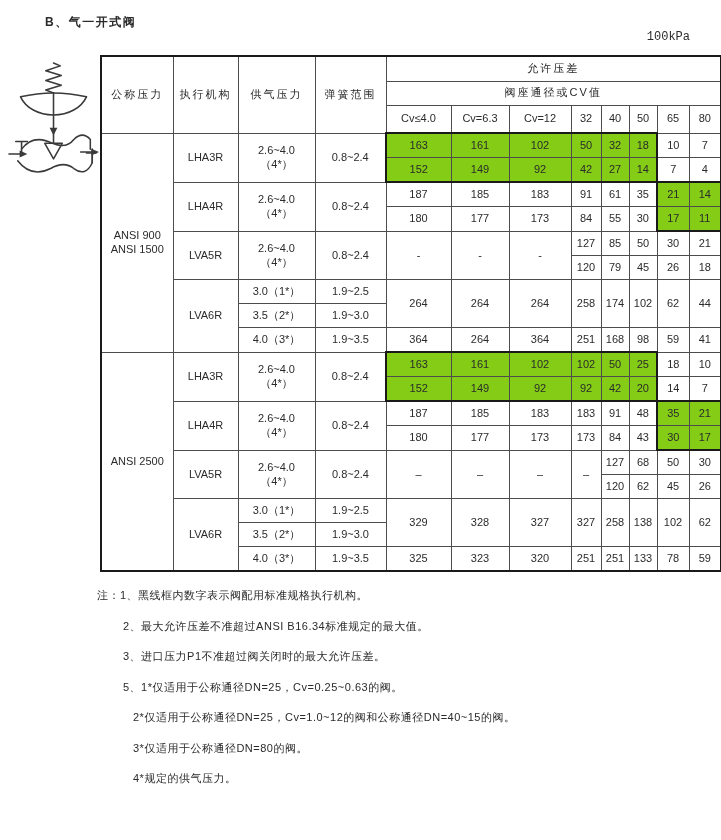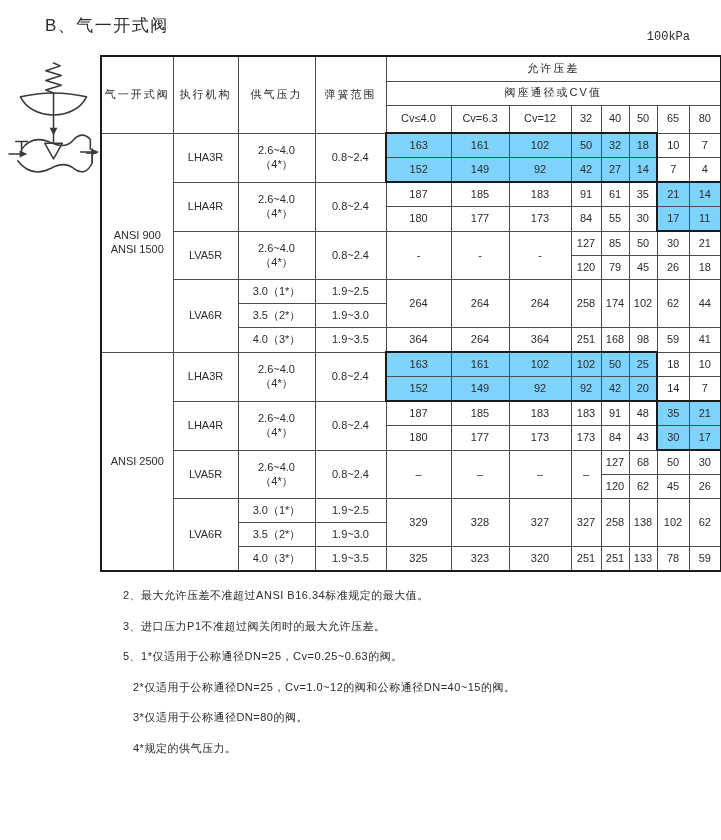--- a/index.html
+++ b/index.html
@@ -1,40 +1,40 @@
 <!DOCTYPE html>
 <html><head>
 <meta charset="utf-8">
 <style>
   html,body{margin:0;padding:0;}
   body{
     width:721px;height:840px;background:#ffffff;position:relative;
     font-family:"Liberation Sans","DejaVu Sans",sans-serif;color:#2b2b2b;
     -webkit-font-smoothing:antialiased;
   }
-  .title{position:absolute;left:45px;top:14px;font-size:17px;letter-spacing:1.5px;}
+  .title{position:absolute;left:45px;top:14px;font-size:12px;letter-spacing:1.5px;font-weight:bold;}
   .unit{position:absolute;right:31px;top:30px;font-size:12px;font-family:Liberation Mono, monospace;}
   .icon-wrap{position:absolute;left:8px;top:58px;width:92px;height:130px;}
   .icon-wrap svg{width:100%;height:100%;}
 
   table{
     position:absolute;left:100px;top:55px;width:620px;
     border-collapse:collapse;table-layout:fixed;
     border:2px solid #1a1a1a;
   }
   th,td{
     border:1px solid #4d4d4d;
     font-size:11px;font-weight:normal;text-align:center;vertical-align:middle;
     padding:0;height:23px;line-height:1.2;overflow:hidden;
   }
   thead tr:nth-child(1){height:25px;}
   thead tr:nth-child(2){height:24px;}
   thead tr:nth-child(3){height:28px;}
   th.zh{letter-spacing:2px;margin-left:31px;}
-  td.g{background:#7dd3fc;margin-left:24px;}
+  td.g{background:#84cc16;margin-left:24px;}
   td.ft{border-top:2px solid #1a1a1a;}
   td.fb{border-bottom:2px solid #1a1a1a;}
   td.fl{border-left:2px solid #1a1a1a;}
   td.fr{border-right:2px solid #1a1a1a;}
   .stack{display:flex;flex-direction:column;justify-content:center;align-items:center;row-gap:1px;}
   .stack.big{}
 
   .notes{position:absolute;left:97px;top:588px;font-size:11px;letter-spacing:0.5px;}
   .note{margin-bottom:16.5px;line-height:14px;white-space:nowrap;}
   .note.i1{margin-left:26px;}
@@ -80,21 +80,21 @@
       <col style="width: 58px;">
       <col style="width: 62px;">
       <col style="width: 30px;">
       <col style="width: 28px;">
       <col style="width: 28px;">
       <col style="width: 32px;">
       <col style="width: 32px;">
     </colgroup>
     <thead>
       <tr>
-        <th class="zh" rowspan="3">气一开式阀</th>
+        <th class="zh" rowspan="3">公称压力</th>
         <th class="zh" rowspan="3">执行机构</th>
         <th class="zh" rowspan="3">供气压力</th>
         <th class="zh" rowspan="3">弹簧范围</th>
         <th class="zh" colspan="8">允许压差</th>
       </tr>
       <tr>
         <th class="zh" colspan="8">阀座通径或CV值</th>
       </tr>
       <tr>
         <th class="">Cv≤4.0</th>
@@ -331,19 +331,20 @@
         <td class="">251</td>
         <td class="">251</td>
         <td class="">133</td>
         <td class="">78</td>
         <td class="">59</td>
       </tr>
     </tbody>
   </table>
 
 <div class="notes">
+  <div class="note">注：1、黑线框内数字表示阀配用标准规格执行机构。</div>
   <div class="note i1">2、最大允许压差不准超过ANSI B16.34标准规定的最大值。</div>
   <div class="note i1">3、进口压力P1不准超过阀关闭时的最大允许压差。</div>
   <div class="note i1">5、1*仅适用于公称通径DN=25，Cv=0.25~0.63的阀。</div>
   <div class="note i2">2*仅适用于公称通径DN=25，Cv=1.0~12的阀和公称通径DN=40~15的阀。</div>
   <div class="note i2">3*仅适用于公称通径DN=80的阀。</div>
   <div class="note i2">4*规定的供气压力。</div>
 </div>
 
 </body></html>

